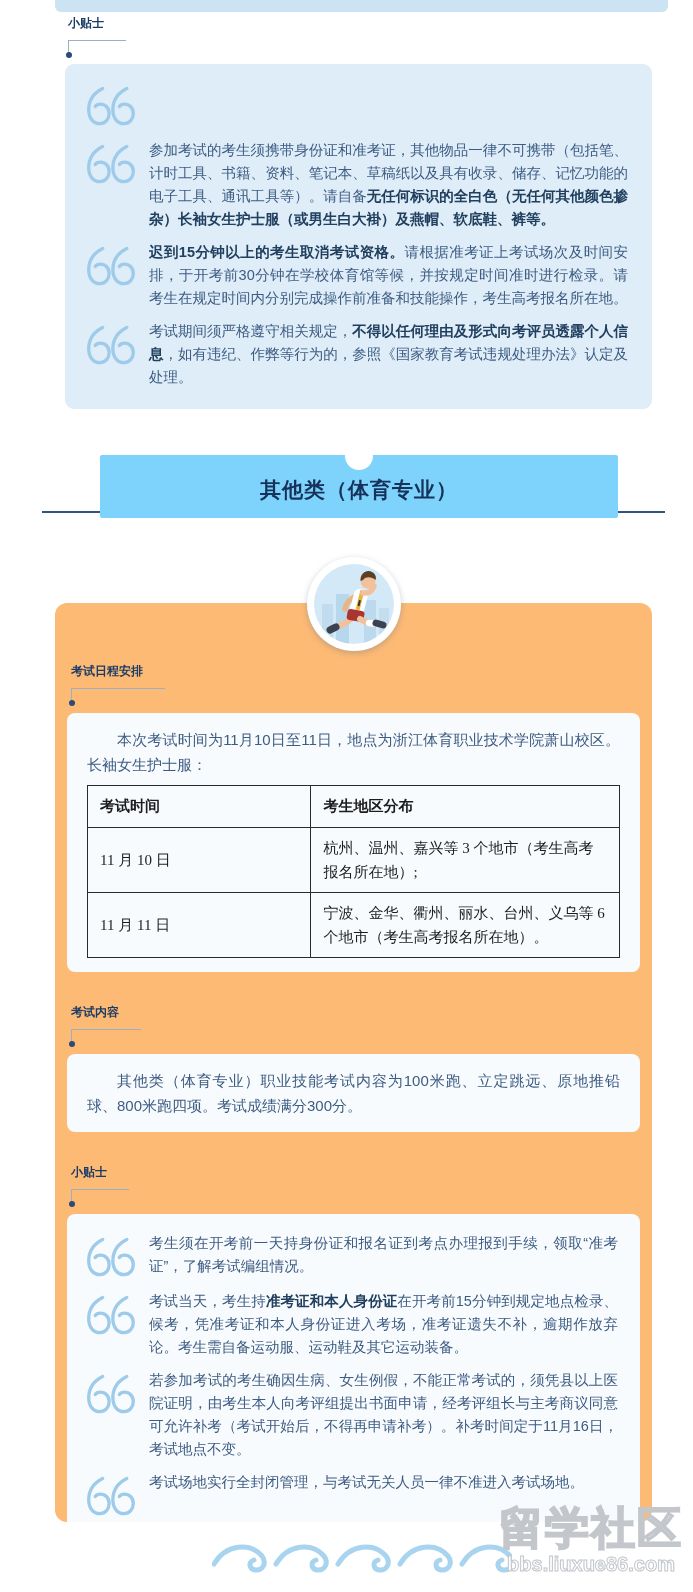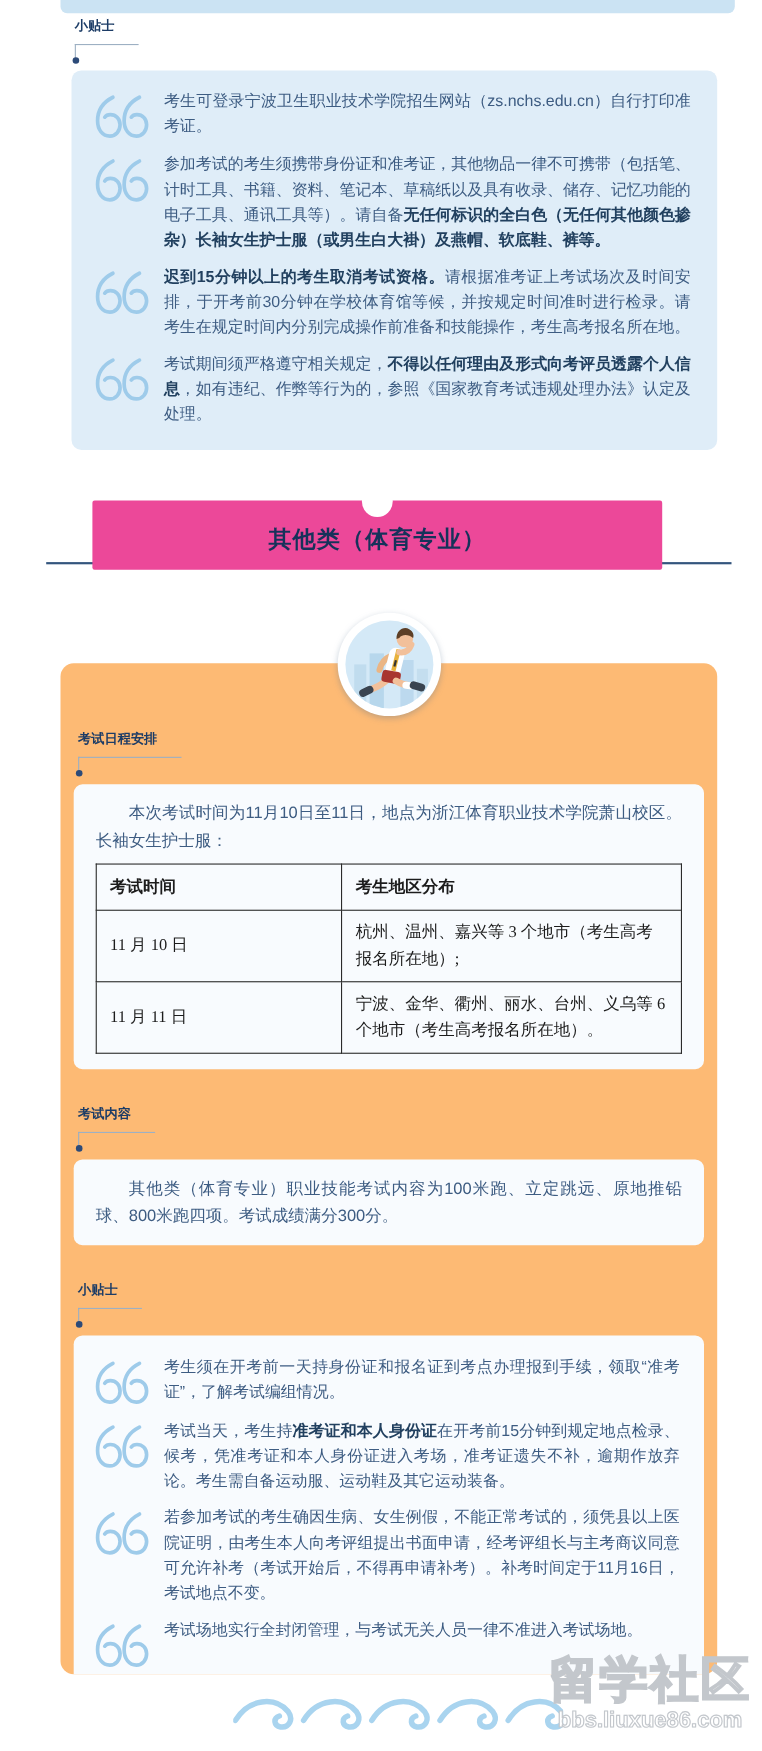--- a/index.html
+++ b/index.html
@@ -41,22 +41,22 @@
   .tips-box-1{
     position:absolute; left:65px; top:64px; width:587px; height:345px;
     background:#dfedf8; border-radius:9px;
     padding:17px 24px 17px 20px; overflow:hidden;
   }
 
   
   .banner-wrap{ position:absolute; left:42px; top:455px; width:623px; height:64px; }
   .banner-line{ position:absolute; left:0; top:56px; width:623px; height:2px; background:#33557d; }
   .banner{
-    position:absolute; left:42px; top:0; width:518px; height:63px;
-    background:#ec4899; border-radius:2px;
+    position:absolute; left:58px; top:0; width:518px; height:63px;
+    background:#7dd3fc; border-radius:2px;
     display:flex; align-items:center; justify-content:center;
   }
   .banner-label{ font-size:21px; font-weight:bold; color:#16325a; letter-spacing:1px; padding-top:6px; }
   .banner-notch{ position:absolute; left:50%; top:-13px; width:28px; height:28px;
                  margin-left:-14px; border-radius:50%; background:#ffffff; }
 
   
   .container{
     position:absolute; left:55px; top:603px; width:597px; height:919px;
     background:#fdba74; border-radius:12px; overflow:visible;
@@ -138,21 +138,20 @@
   <span class="sec-hook"></span>
   <span class="sec-dot"></span>
 </div>
 
 <div class="tips-box-1">
   <div class="tip-item">
     <svg class="quote-icon" width="52" height="45" viewBox="0 0 56 45">
         <use href="#dq"></use>
         <use href="#dq" transform="translate(26,0)"></use>
       </svg>
-    <div class="tip-text"><span>考生可登录宁波卫生职业技术学院招生网站（zs.nchs.edu.cn）自行打印准考证。</span></div>
   </div>
   <div class="tip-item">
     <svg class="quote-icon" width="52" height="45" viewBox="0 0 56 45">
         <use href="#dq"></use>
         <use href="#dq" transform="translate(26,0)"></use>
       </svg>
     <div class="tip-text"><span>参加考试的考生须携带身份证和准考证，其他物品一律不可携带（包括笔、计时工具、书籍、资料、笔记本、草稿纸以及具有收录、储存、记忆功能的电子工具、通讯工具等）。请自备</span><b>无任何标识的全白色（无任何其他颜色掺杂）长袖女生护士服（或男生白大褂）及燕帽、软底鞋、裤等。</b></div>
   </div>
   <div class="tip-item">
     <svg class="quote-icon" width="52" height="45" viewBox="0 0 56 45">

